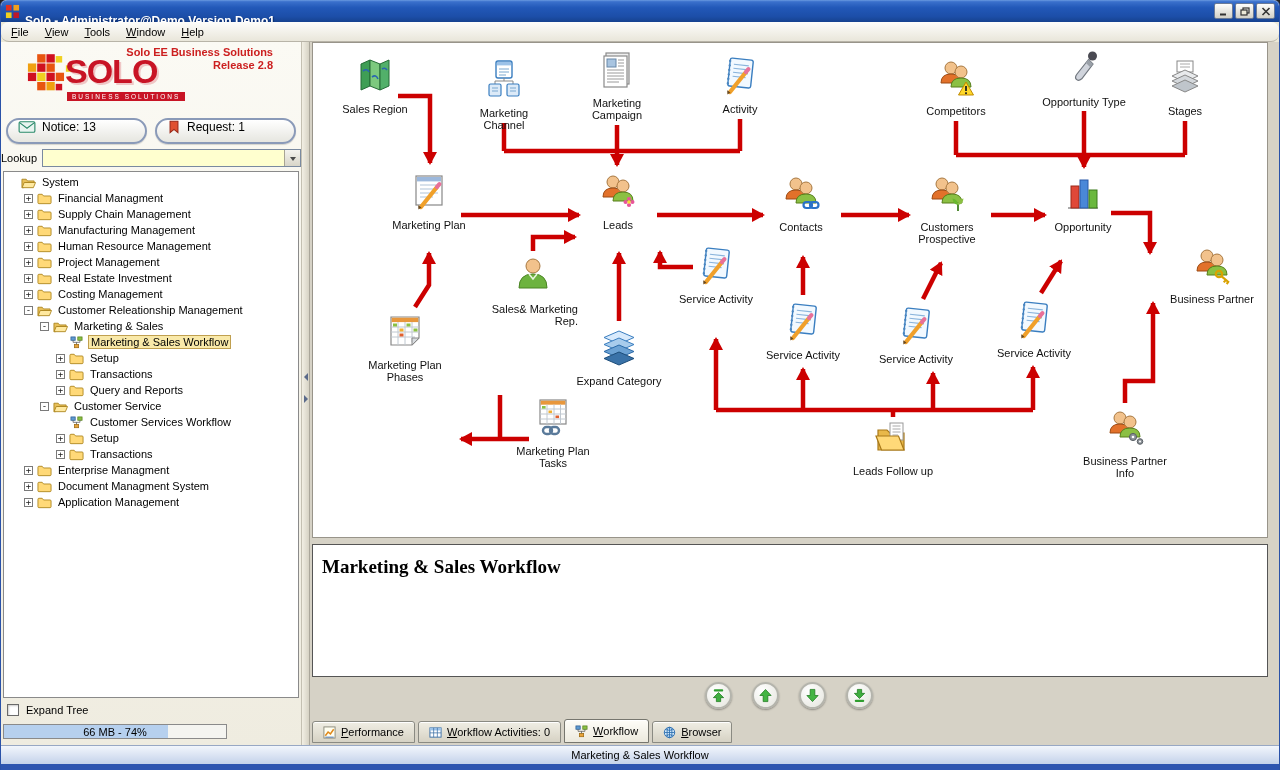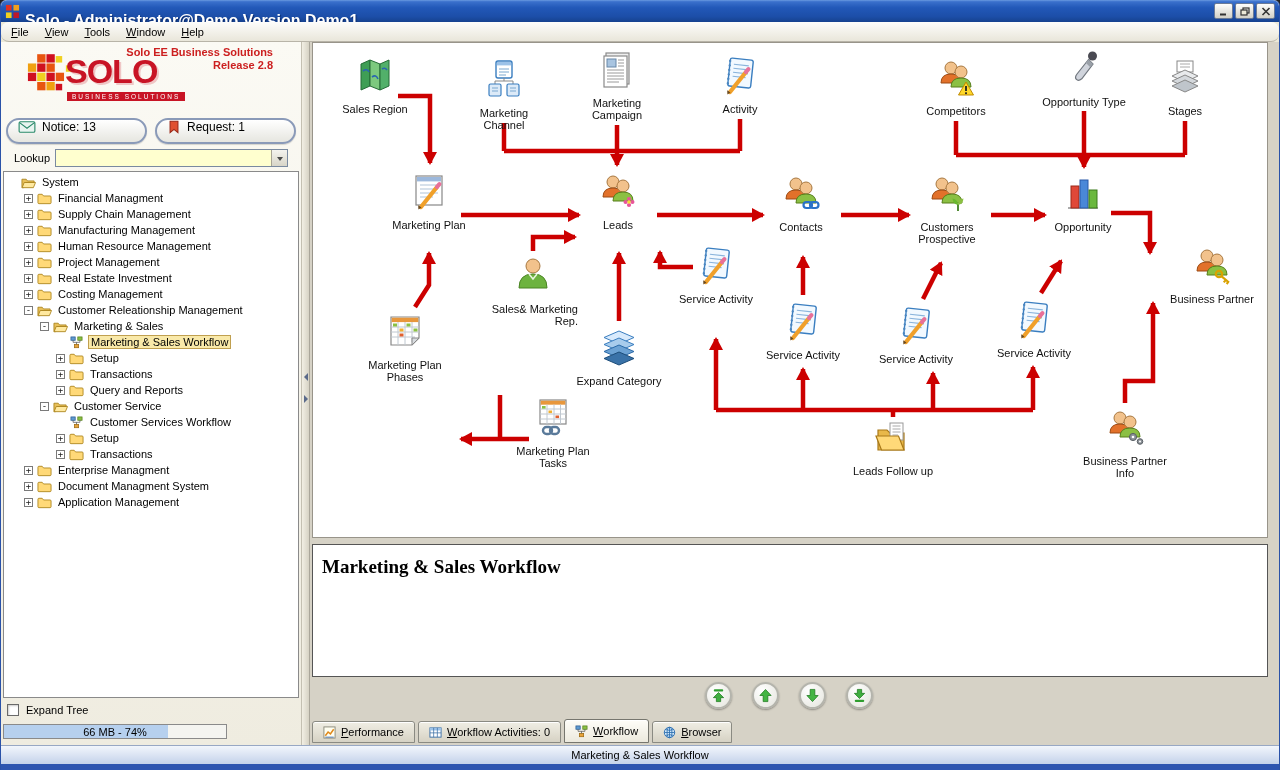--- a/index.html
+++ b/index.html
@@ -11,21 +11,21 @@
     border-left:1px solid #2a52a8; border-right:1px solid #2a52a8;
     border-radius:6px 6px 0 0;
   }
   
   .titlebar {
     height:22px; flex:0 0 22px; display:flex; align-items:center; gap:5px;
     padding:0 4px; border-radius:6px 6px 0 0;
     background:linear-gradient(180deg,#6a9ae0 0%,#3a70cc 8%,#2258b8 35%,#1c4ea8 75%,#16428f 100%);
   }
   .titlebar .app-icon svg { width:15px; height:15px; display:block; }
-  .title-text { color:#fff; font-weight:bold; font-size:16px; text-shadow:1px 1px 1px #0a2a6a; flex:1; white-space:nowrap;margin-top:20px; }
+  .title-text { color:#fff; font-weight:bold; font-size:12px; text-shadow:1px 1px 1px #0a2a6a; flex:1; white-space:nowrap;margin-top:20px; }
   .win-btns { display:flex; gap:2px; }
   .win-btn {
     width:19px; height:16px; border:1px solid #6a7a96; border-radius:2px;
     background:linear-gradient(#fdfdfc,#d2d0c6); display:grid; place-items:center; cursor:default;
   }
   .win-btn svg { width:10px; height:9px; display:block; }
   
   .menubar {
     height:20px; flex:0 0 20px; display:flex; align-items:center;
     background:linear-gradient(#fdfdfb,#e9e6da); border-bottom:1px solid #b8b4a8; padding-left:2px;border-radius:8px;
@@ -41,21 +41,21 @@
   .logo-band { position:absolute; left:66px; top:50px; background:#c81425; color:#fff; font-size:6.5px; letter-spacing:2px; padding:1px 5px; white-space:nowrap; }
   .tagline { position:absolute; right:28px; top:4px; text-align:right; color:#cc2020; font-weight:bold; line-height:13px; }
   .pill-row { height:30px; flex:0 0 30px; display:flex; gap:8px; padding:0 5px; align-items:center; }
   .pill {
     flex:1; height:26px; border:2px solid #8a9ab8; border-radius:13px;
     background:linear-gradient(#ffffff,#e6e6e0); display:flex; gap:6px; padding:0 10px;
     box-shadow:0 1px 1px rgba(0,0,0,.15);
   }
   .pill svg { display:block; }
   .pill .lbl { font-size:12px; }
-  .lookup-row { height:24px; flex:0 0 24px; display:flex; align-items:center; gap:5px; padding:0 13px; }
+  .lookup-row { height:24px; flex:0 0 24px; display:flex; align-items:center; gap:5px; padding:0 0; }
   .lookup-combo { flex:1; display:flex; height:18px; border:1px solid #7a8aa0; background:#fff; }
   .lookup-input { flex:1; border:0; outline:0; background:#ffffcf; height:100%; font-family:inherit; font-size:11px; padding:0 3px; }
   .combo-btn { width:16px; background:linear-gradient(#f4f3ee,#d8d5c8); border-left:1px solid #a8a494; display:grid; place-items:center; }
   .combo-btn::after { content:""; width:0; height:0; border:3.5px solid transparent; border-top:4.5px solid #4a4a4a; margin-top:4px; }
   .tree { flex:1; margin:1px 2px; background:#fff; border:1px solid #8a8a8a; overflow:hidden; padding-top:2px; }
   .tree-row { height:16px; display:flex; align-items:center; gap:4px; white-space:nowrap; }
   .expander {
     width:9px; height:9px; flex:0 0 9px; border:1px solid #7a7a7a; background:#fff;
     font-size:9px; line-height:7px; text-align:center; color:#222; font-family:"DejaVu Sans Mono", monospace;
   }

